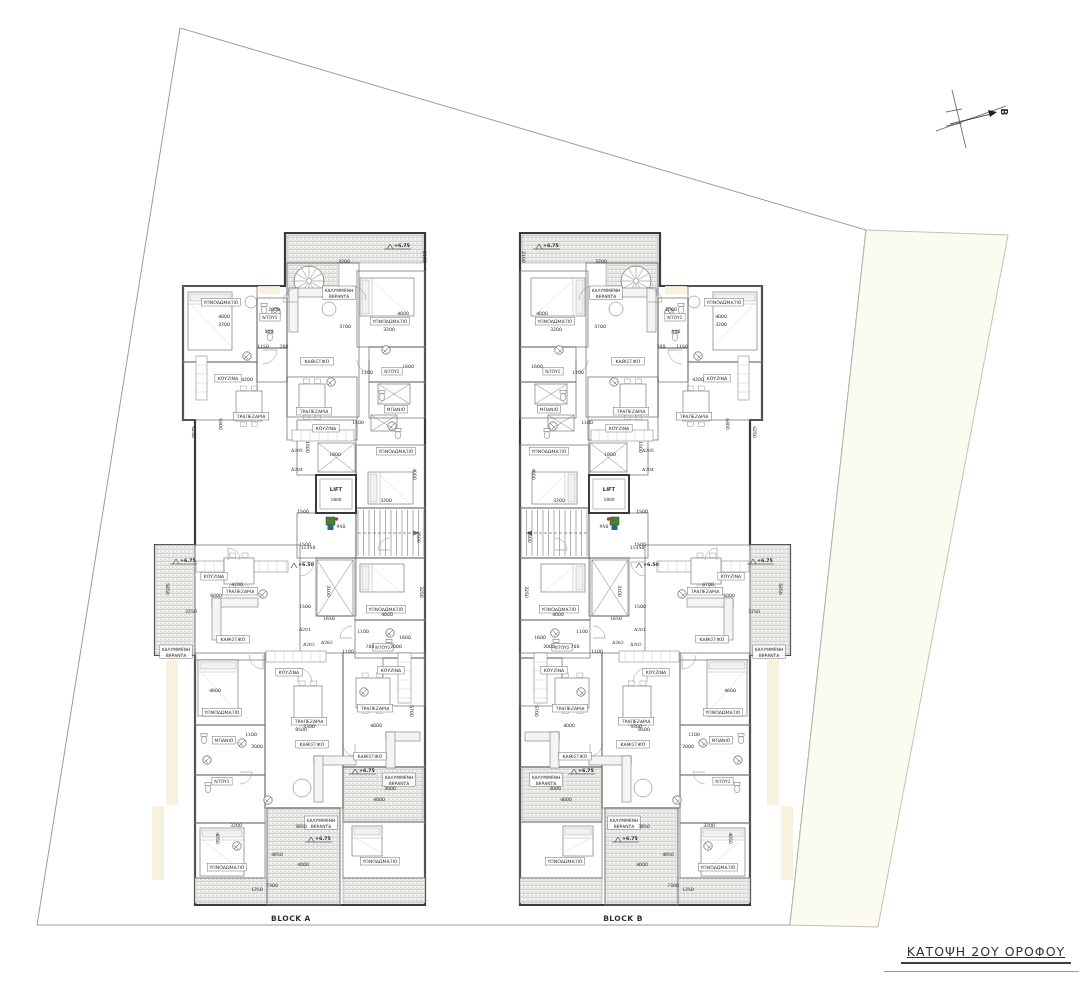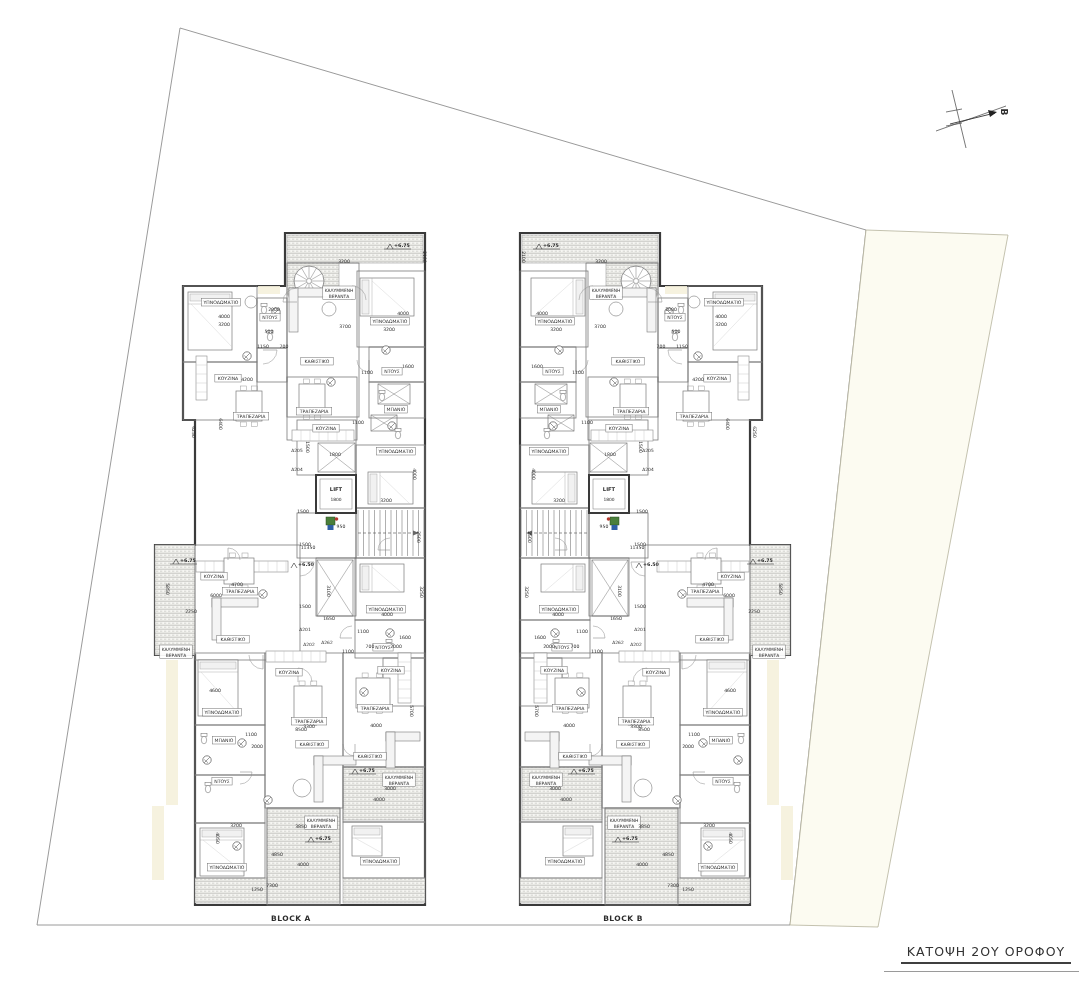--- a/index.html
+++ b/index.html
@@ -1,21 +1,21 @@
 <!DOCTYPE html>
 <html><head>
 <meta charset="utf-8">
 <style>
   html,body{margin:0;padding:0;background:#ffffff;}
   .page{position:relative;width:1079px;height:981px;background:#fff;overflow:hidden;
         font-family:"DejaVu Sans", sans-serif;}
   svg{position:absolute;left:0;top:0;}
   .title-block{position:absolute;left:891px;top:944px;width:190px;text-align:center;
        font-size:12.5px;letter-spacing:1px;color:#333;}
-  .title-block span{display:inline-block;padding:0 6px 3px 6px;border-bottom:2px solid #3f3f3f;}
+  .title-block span{display:inline-block;padding:0 6px 3px 6px;border-bottom:2px solid #3f3f3f;text-decoration:underline;}
   .title-underline{position:absolute;left:884px;top:971px;width:195px;height:1px;background:#9a9a9a;}
 </style>
 </head>
 <body>
 
 <div class="page">
   <svg id="plan" width="1079" height="981" viewBox="0 0 1079 981">
       <defs>
         <pattern id="hz" width="4" height="4" patternUnits="userSpaceOnUse">
           <rect x="0" y="0" width="4" height="4" fill="#f6f6f2"></rect>

